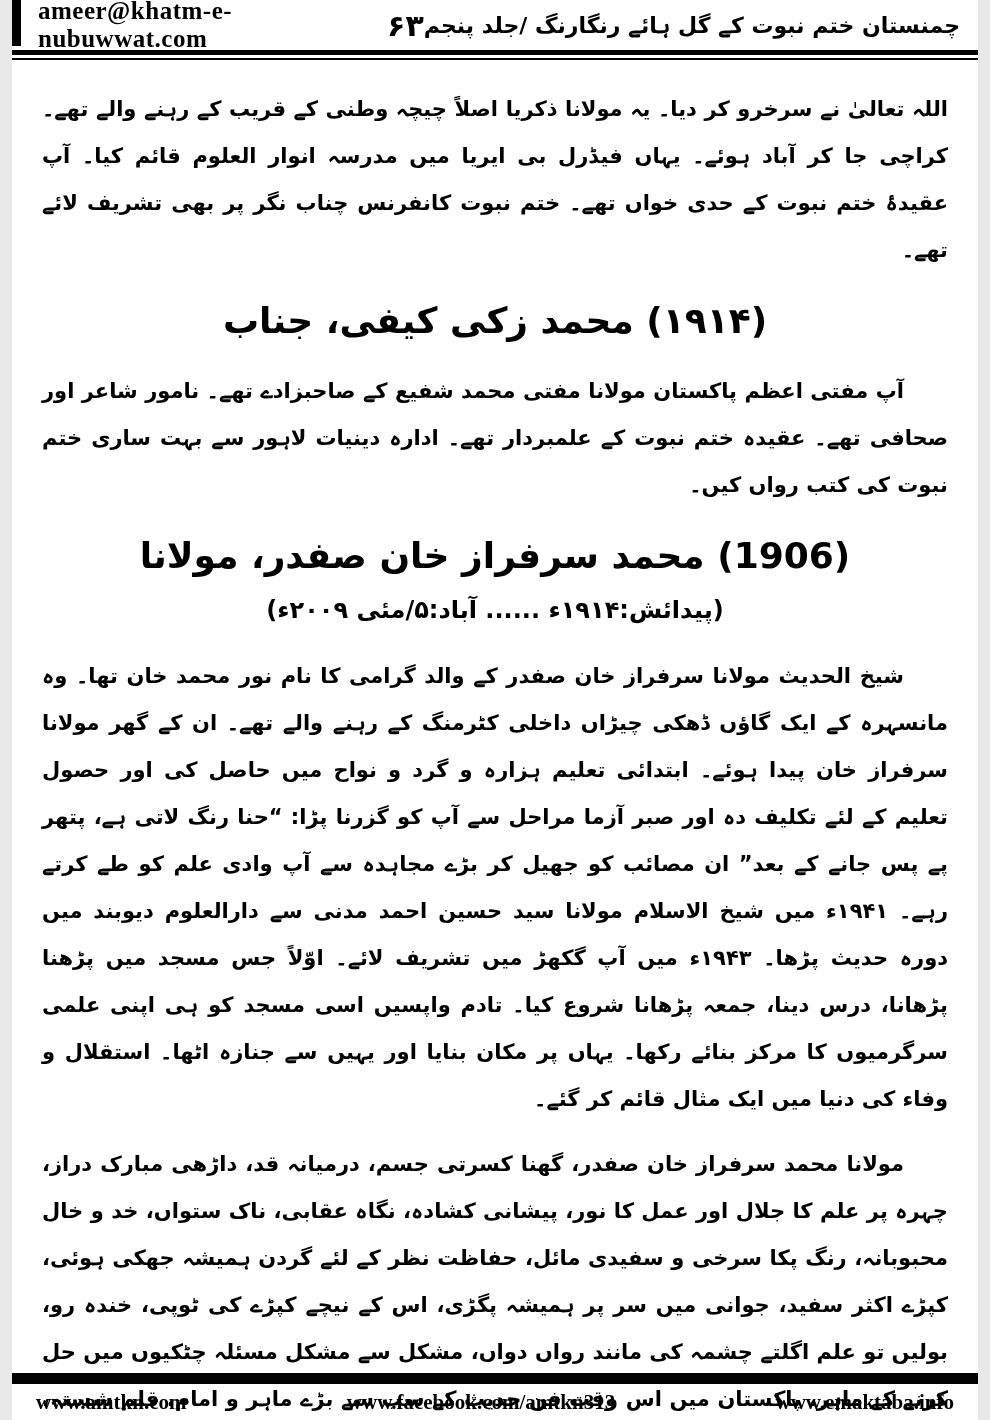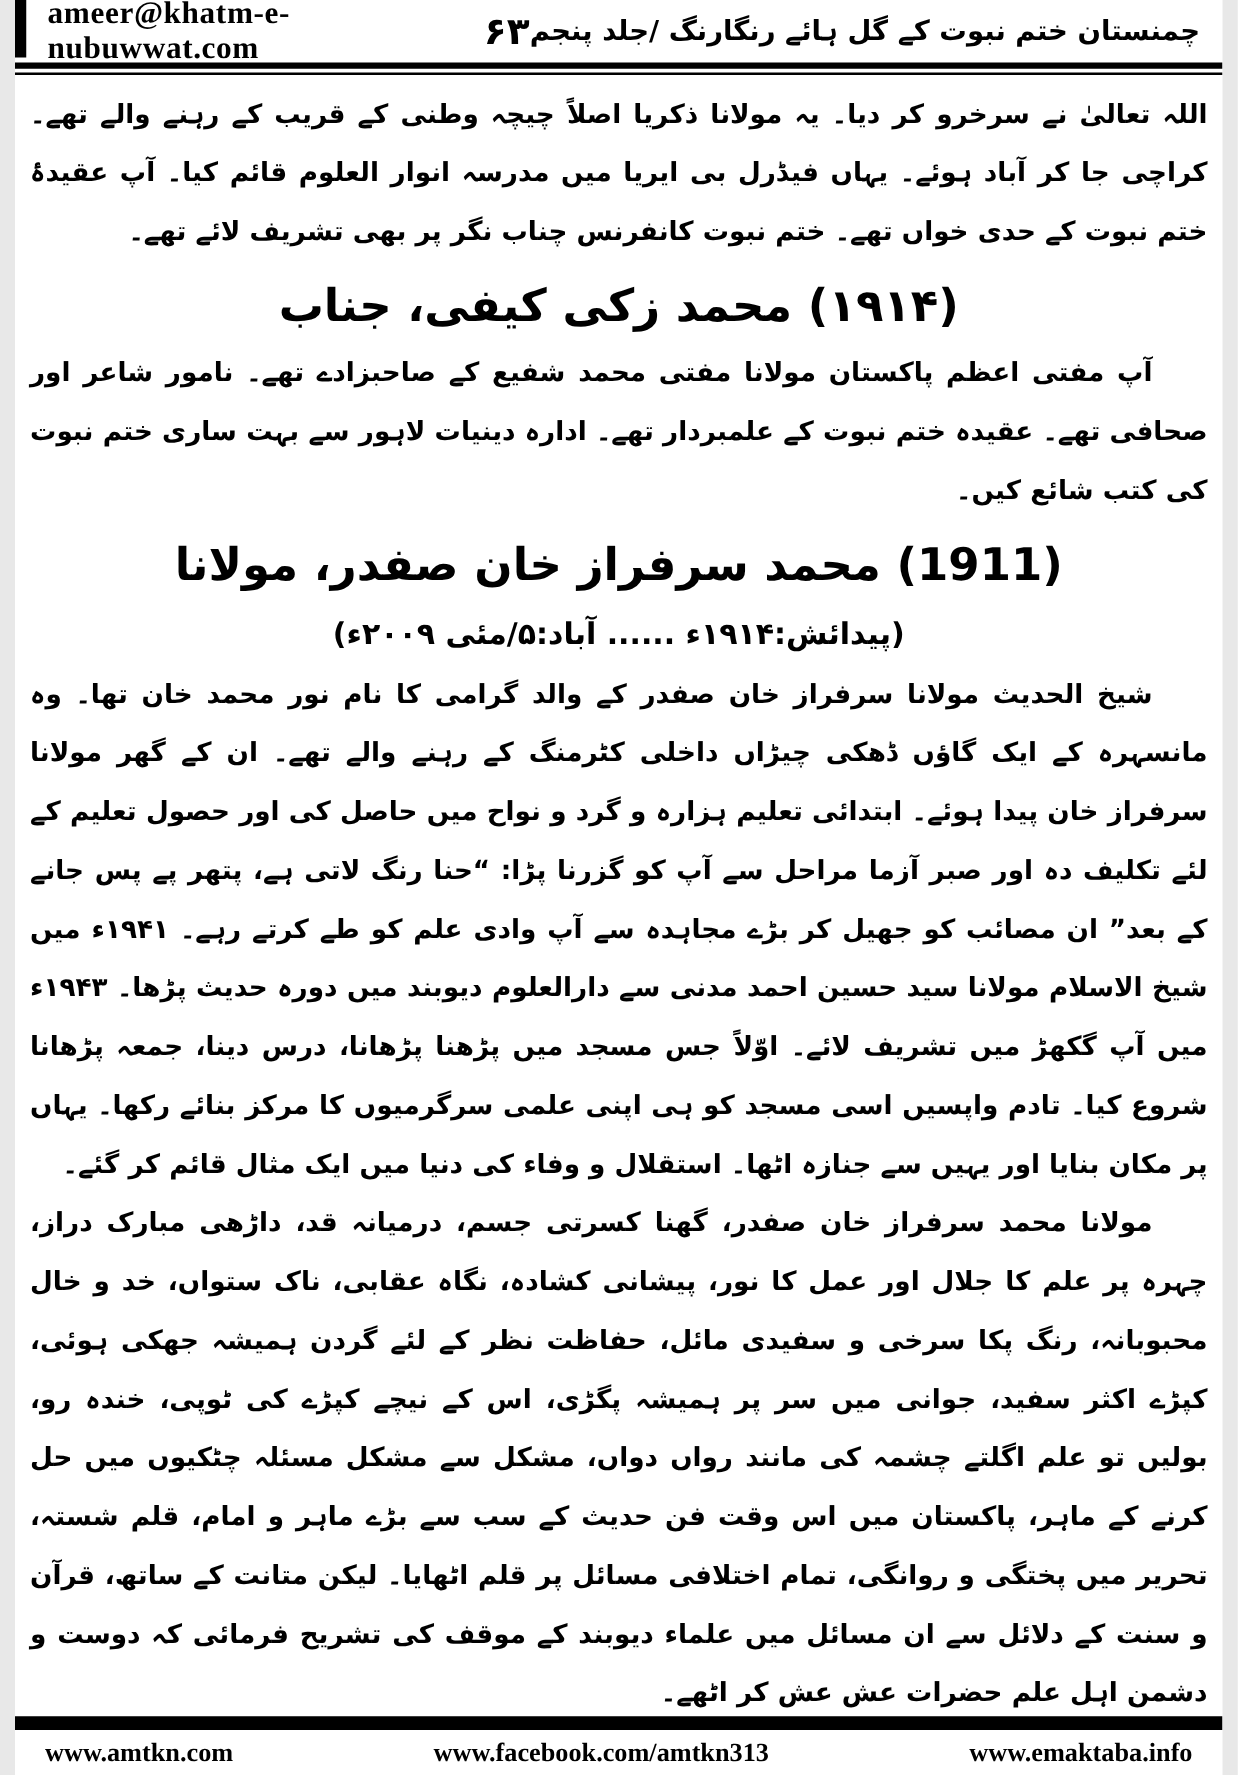--- a/index.html
+++ b/index.html
@@ -51,21 +51,21 @@
     margin: 2px 0 0 0;
   }
   .body-text {
     direction: rtl;
     text-align: justify;
     padding: 8px 12px 0 12px;
     font-size: 21px;
     font-weight: 700;
     line-height: 47px;
   }
-  .para { margin: 0; text-indent: 44px; }
+  .para { margin: 18px; text-indent: 44px; }
   .para.no-indent { text-indent: 0; }
   .entry-heading {
     direction: rtl;
     text-align: center;
     font-size: 36px;
     font-weight: 700;
     line-height: 58px;
     margin: 8px 0 0 0;
   }
   .entry-dates {
@@ -112,23 +112,23 @@
 
   <div class="header-rule"></div>
 
   <div class="body-text">
 
     <p class="para no-indent">اللہ تعالیٰ نے سرخرو کر دیا۔ یہ مولانا ذکریا اصلاً چیچہ وطنی کے قریب کے رہنے والے تھے۔ کراچی جا کر آباد ہوئے۔ یہاں فیڈرل بی ایریا میں مدرسہ انوار العلوم قائم کیا۔ آپ عقیدۂ ختم نبوت کے حدی خواں تھے۔ ختم نبوت کانفرنس چناب نگر پر بھی تشریف لائے تھے۔</p>
 
     <h2 class="entry-heading">(۱۹۱۴) محمد زکی کیفی، جناب</h2>
 
 
-    <p class="para">آپ مفتی اعظم پاکستان مولانا مفتی محمد شفیع کے صاحبزادے تھے۔ نامور شاعر اور صحافی تھے۔ عقیدہ ختم نبوت کے علمبردار تھے۔ ادارہ دینیات لاہور سے بہت ساری ختم نبوت کی کتب شائع کیں۔</p>
+    <p class="para">آپ مفتی اعظم پاکستان مولانا مفتی محمد شفیع کے صاحبزادے تھے۔ نامور شاعر اور صحافی تھے۔ عقیدہ ختم نبوت کے علمبردار تھے۔ ادارہ دینیات لاہور سے بہت ساری ختم نبوت کی کتب رواں کیں۔</p>
 
-    <h2 class="entry-heading">(1911) محمد سرفراز خان صفدر، مولانا</h2>
+    <h2 class="entry-heading">(1906) محمد سرفراز خان صفدر، مولانا</h2>
 
     <p class="entry-dates">(پیدائش:۱۹۱۴ء ...... آباد:۵/مئی ۲۰۰۹ء)</p>
 
     <p class="para">شیخ الحدیث مولانا سرفراز خان صفدر کے والد گرامی کا نام نور محمد خان تھا۔ وہ مانسہرہ کے ایک گاؤں ڈھکی چیڑاں داخلی کٹرمنگ کے رہنے والے تھے۔ ان کے گھر مولانا سرفراز خان پیدا ہوئے۔ ابتدائی تعلیم ہزارہ و گرد و نواح میں حاصل کی اور حصول تعلیم کے لئے تکلیف دہ اور صبر آزما مراحل سے آپ کو گزرنا پڑا: “حنا رنگ لاتی ہے، پتھر پے پس جانے کے بعد” ان مصائب کو جھیل کر بڑے مجاہدہ سے آپ وادی علم کو طے کرتے رہے۔ ۱۹۴۱ء میں شیخ الاسلام مولانا سید حسین احمد مدنی سے دارالعلوم دیوبند میں دورہ حدیث پڑھا۔ ۱۹۴۳ء میں آپ گکھڑ میں تشریف لائے۔ اوّلاً جس مسجد میں پڑھنا پڑھانا، درس دینا، جمعہ پڑھانا شروع کیا۔ تادم واپسیں اسی مسجد کو ہی اپنی علمی سرگرمیوں کا مرکز بنائے رکھا۔ یہاں پر مکان بنایا اور یہیں سے جنازہ اٹھا۔ استقلال و وفاء کی دنیا میں ایک مثال قائم کر گئے۔</p>
 
     <p class="para">مولانا محمد سرفراز خان صفدر، گھنا کسرتی جسم، درمیانہ قد، داڑھی مبارک دراز، چہرہ پر علم کا جلال اور عمل کا نور، پیشانی کشادہ، نگاہ عقابی، ناک ستواں، خد و خال محبوبانہ، رنگ پکا سرخی و سفیدی مائل، حفاظت نظر کے لئے گردن ہمیشہ جھکی ہوئی، کپڑے اکثر سفید، جوانی میں سر پر ہمیشہ پگڑی، اس کے نیچے کپڑے کی ٹوپی، خندہ رو، بولیں تو علم اگلتے چشمہ کی مانند رواں دواں، مشکل سے مشکل مسئلہ چٹکیوں میں حل کرنے کے ماہر، پاکستان میں اس وقت فن حدیث کے سب سے بڑے ماہر و امام، قلم شستہ، تحریر میں پختگی و روانگی، تمام اختلافی مسائل پر قلم اٹھایا۔ لیکن متانت کے ساتھ، قرآن و سنت کے دلائل سے ان مسائل میں علماء دیوبند کے موقف کی تشریح فرمائی کہ دوست و دشمن اہل علم حضرات عش عش کر اٹھے۔</p>
 
   </div>
 
   <div class="footer-bar"></div>

